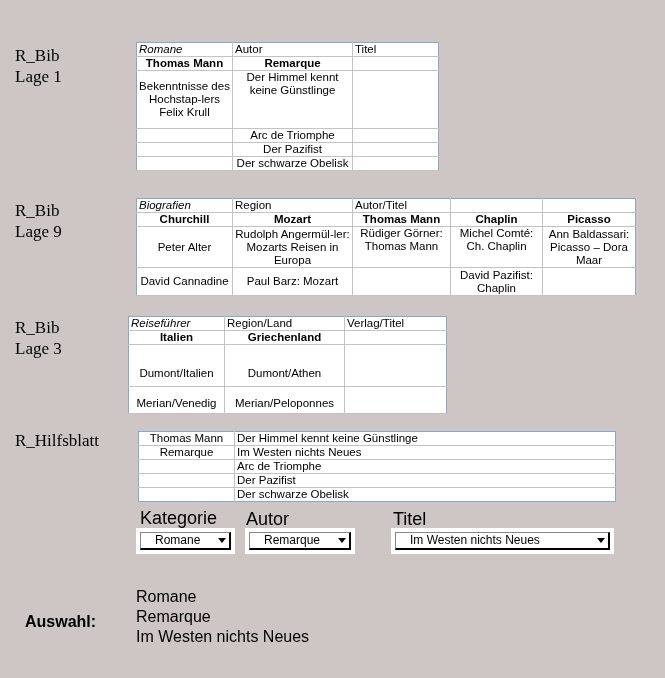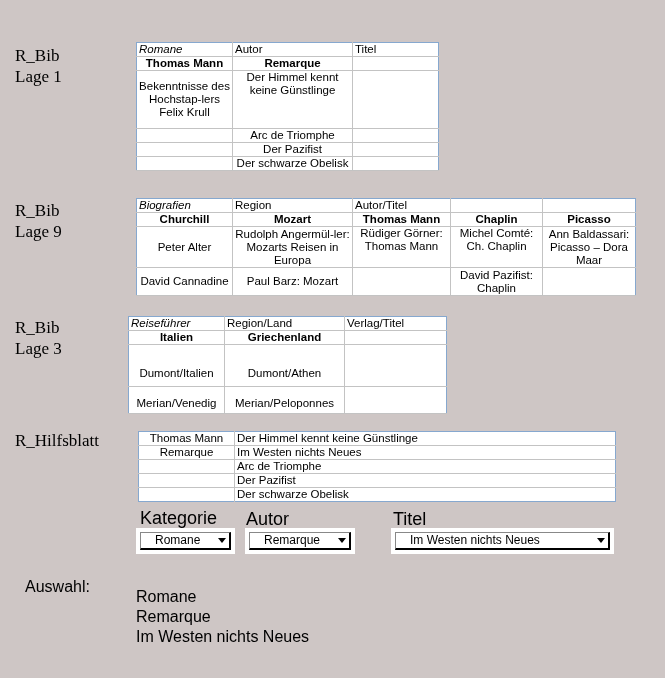--- a/index.html
+++ b/index.html
@@ -34,21 +34,21 @@
   .dropdown {
     position: relative; height: 18px; box-sizing: border-box;
     border-top: 1px solid #888; border-left: 1px solid #888;
     border-right: 2px solid #000; border-bottom: 2px solid #000;
     font-size: 12px; line-height: 15px; padding-left: 14px; background: #fff; cursor: pointer;
   }
   .dropdown .arrow {
     position: absolute; right: 3px; top: 5px; width: 0; height: 0;
     border-left: 4px solid transparent; border-right: 4px solid transparent; border-top: 5px solid #000;
   }
-  .selection-label { position: absolute; left: 25px; top: 578px; font-size: 16px; }
+  .selection-label { position: absolute; left: 25px; top: 613px; font-size: 16px; font-weight: bold; }
   .selection-values { position: absolute; left: 136px; top: 587px; font-size: 16px; line-height: 20px; }
 </style>
 </head>
 <body>
 
 <div class="section-label" style="top:45px">
   <div>R_Bib</div>
   <div>Lage 1</div>
 </div>
 <table class="grid" style="left:136px; top:42px; width:302px;">

